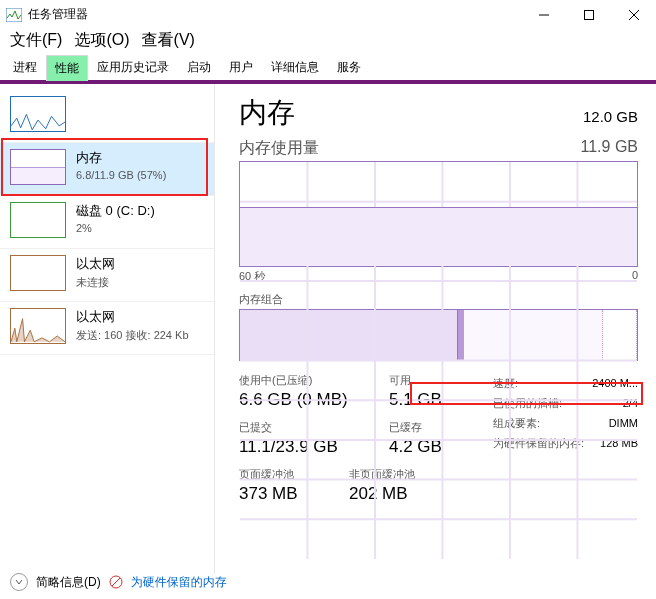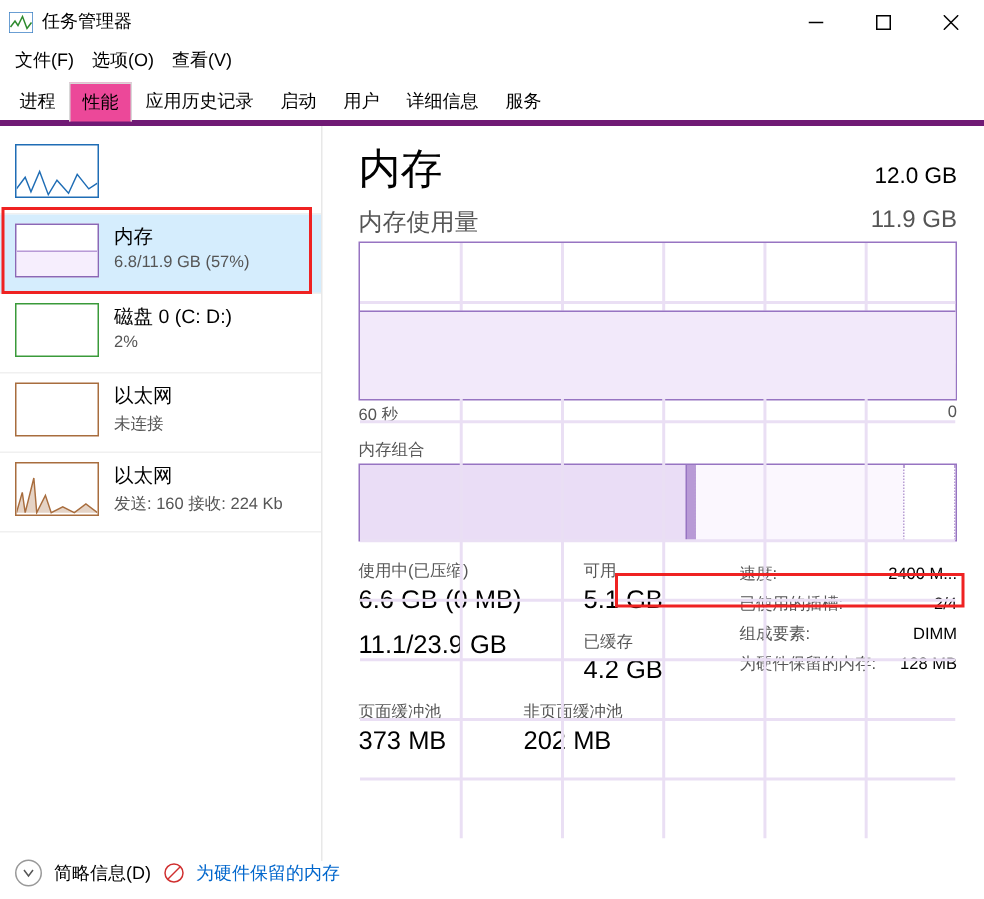--- a/index.html
+++ b/index.html
@@ -5,27 +5,27 @@
 * { box-sizing: border-box; margin: 0; padding: 0; font-family: "Segoe UI", "Microsoft YaHei", sans-serif; }
 body { width: 656px; height: 599px; background: #fff; color: #000; font-size: 12px; position: relative; }
 
 
 .titlebar { display: flex; align-items: center; height: 30px; padding: 0 0 0 6px; border-bottom: 1px solid #fff; }
 .titlebar .app-icon { width: 16px; height: 14px; margin-right: 6px; }
 .titlebar .title { flex: 1; font-size: 12px; }
 .titlebar .winbtn { width: 45px; height: 30px; display: flex; align-items: center; justify-content: center; }
 
 
-.menubar { display: flex; height: 20px; align-items: center; padding: 0 4px; font-size: 12px; }
+.menubar { display: flex; height: 20px; align-items: center; padding: 0 4px; font-size: 16px; }
 .menubar .menu { padding: 2px 6px; }
 
 
 .tabs { display: flex; border-bottom: 4px solid #701a75; padding: 4px 4px 0 4px; font-size: 12px; }
 .tabs .tab { padding: 4px 8px; border: 1px solid transparent; border-bottom: none; }
-.tabs .tab.active { border-color: #d8d8d8; background: #ec4899; position: relative; top: 1px; }
+.tabs .tab.active { border-color: #d8d8d8; background: #86efac; position: relative; top: 1px; }
 
 
 .body { display: flex; height: 490px; }
 
 
 .sidebar { width: 215px; border-right: 1px solid #e8e8e8; padding-top: 6px; overflow: hidden; }
 .side-item { display: flex; padding: 6px 8px 10px 10px; border-bottom: 1px solid #f0f0f0; gap: 10px; }
 .side-item.selected { background: #d5edfd; }
 .side-thumb { width: 56px; height: 36px; border: 1px solid #8b68b6; background: #fff; position: relative; overflow: hidden; flex-shrink: 0; }
 .side-thumb.cpu svg, .side-thumb.eth svg { position: absolute; inset: 0; }
@@ -215,20 +215,21 @@
             <div class="slabel">使用中(已压缩)</div>
             <div class="svalue">6.6 GB (0 MB)</div>
           </div>
           <div class="scell w2">
             <div class="slabel">可用</div>
             <div class="svalue">5.1 GB</div>
           </div>
         </div>
         <div class="srow">
           <div class="scell w1">
+            <div class="slabel">已提交</div>
             <div class="svalue">11.1/23.9 GB</div>
           </div>
           <div class="scell w2">
             <div class="slabel">已缓存</div>
             <div class="svalue">4.2 GB</div>
           </div>
         </div>
         <div class="srow">
           <div class="scell" style="width:110px">
             <div class="slabel">页面缓冲池</div>

